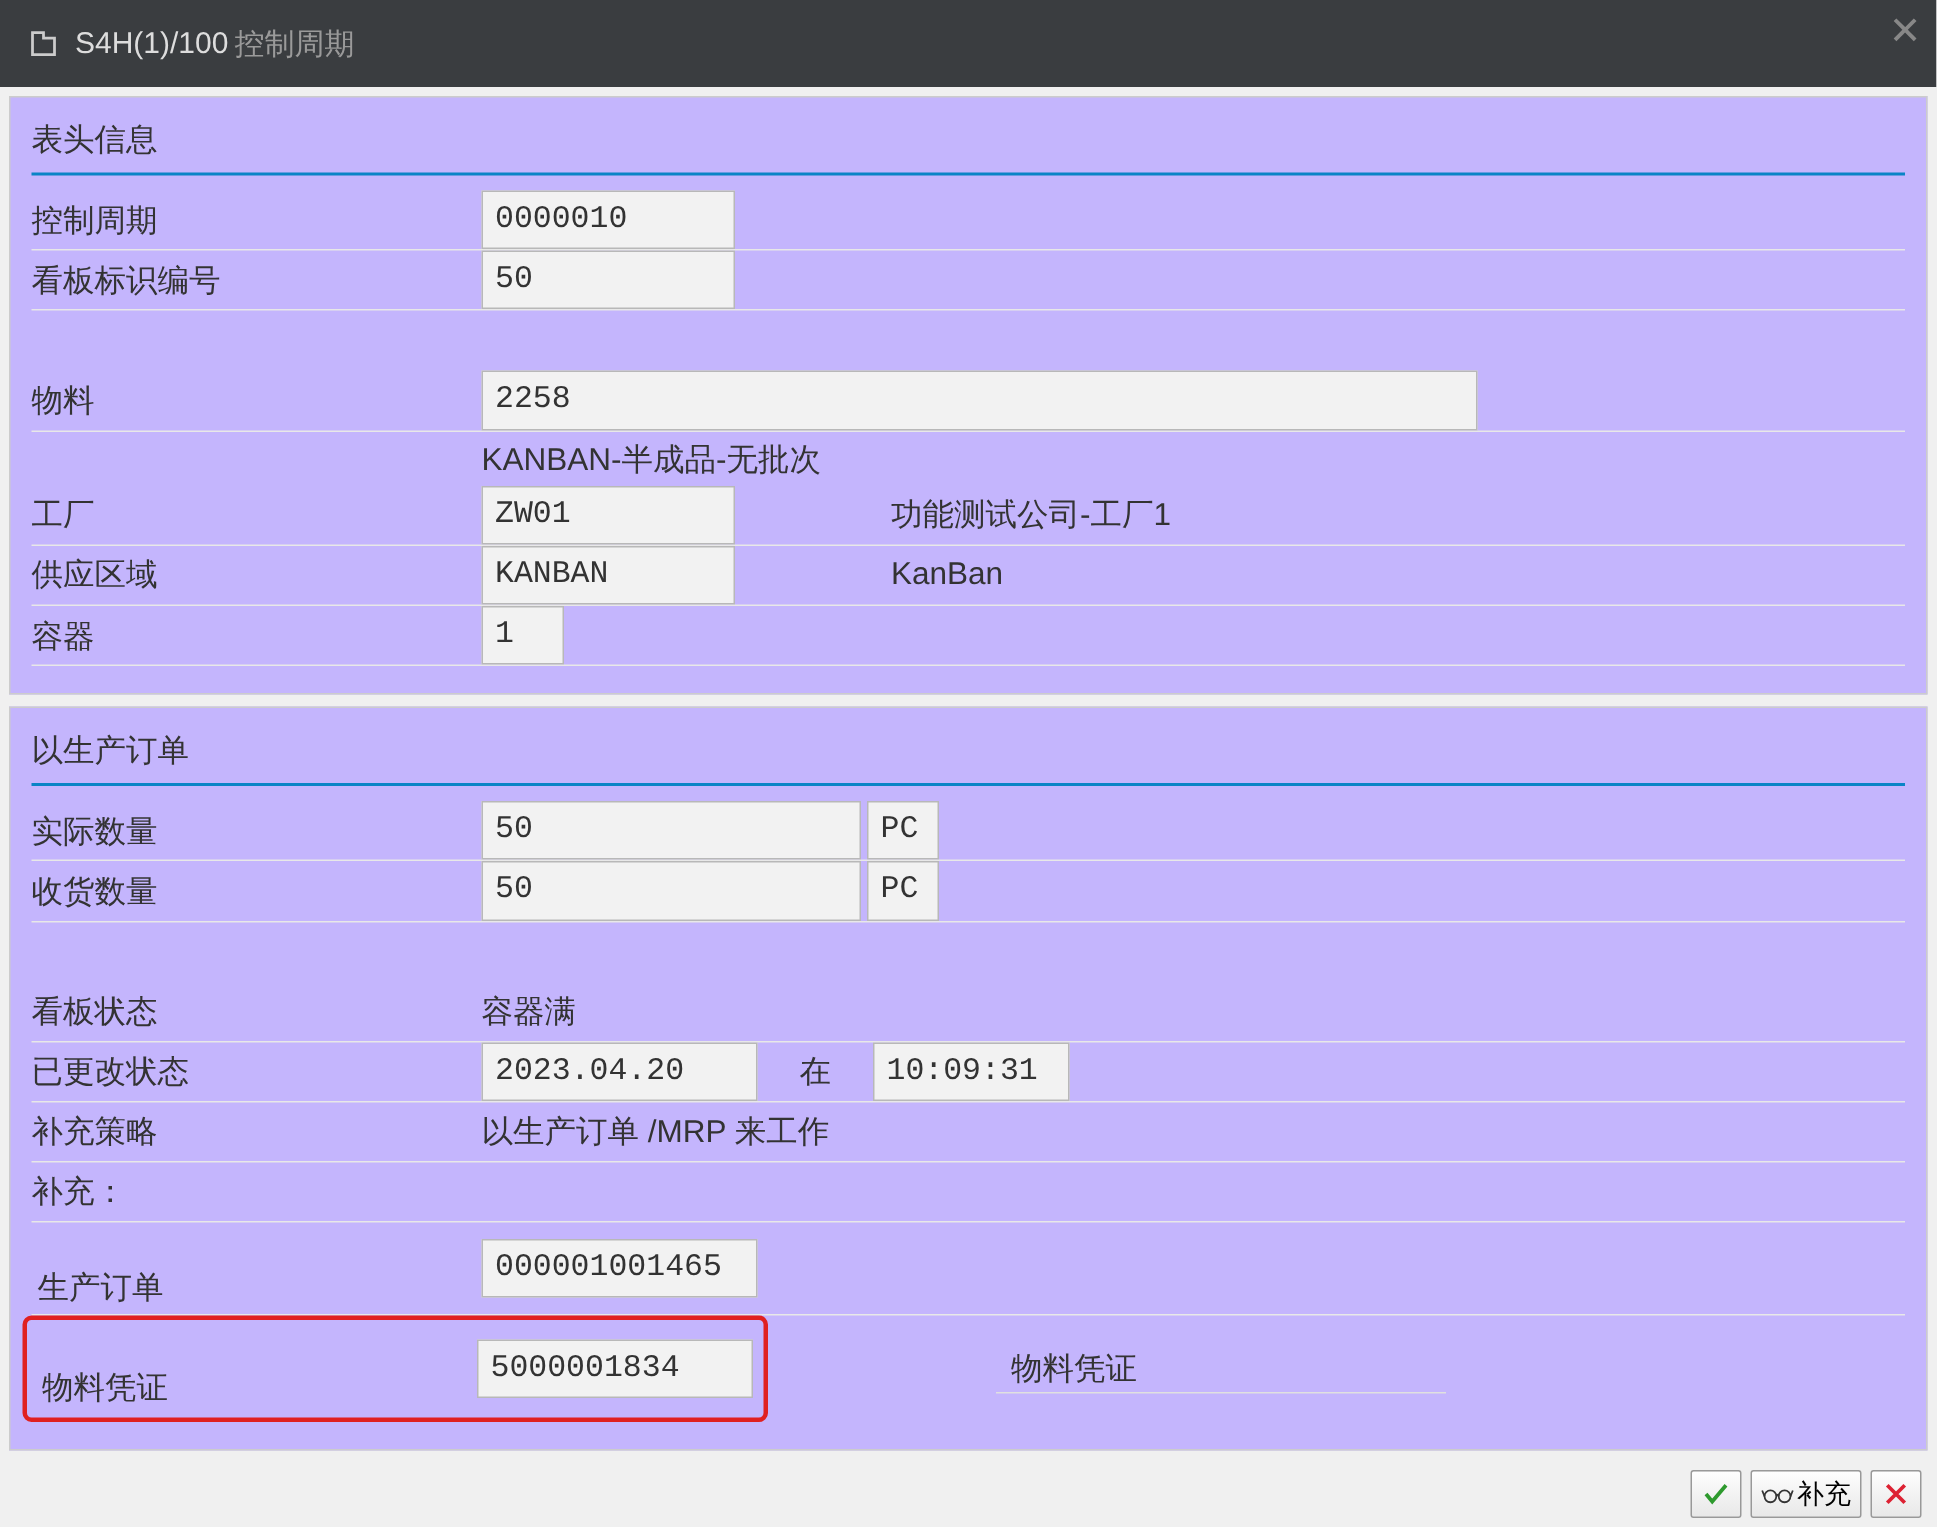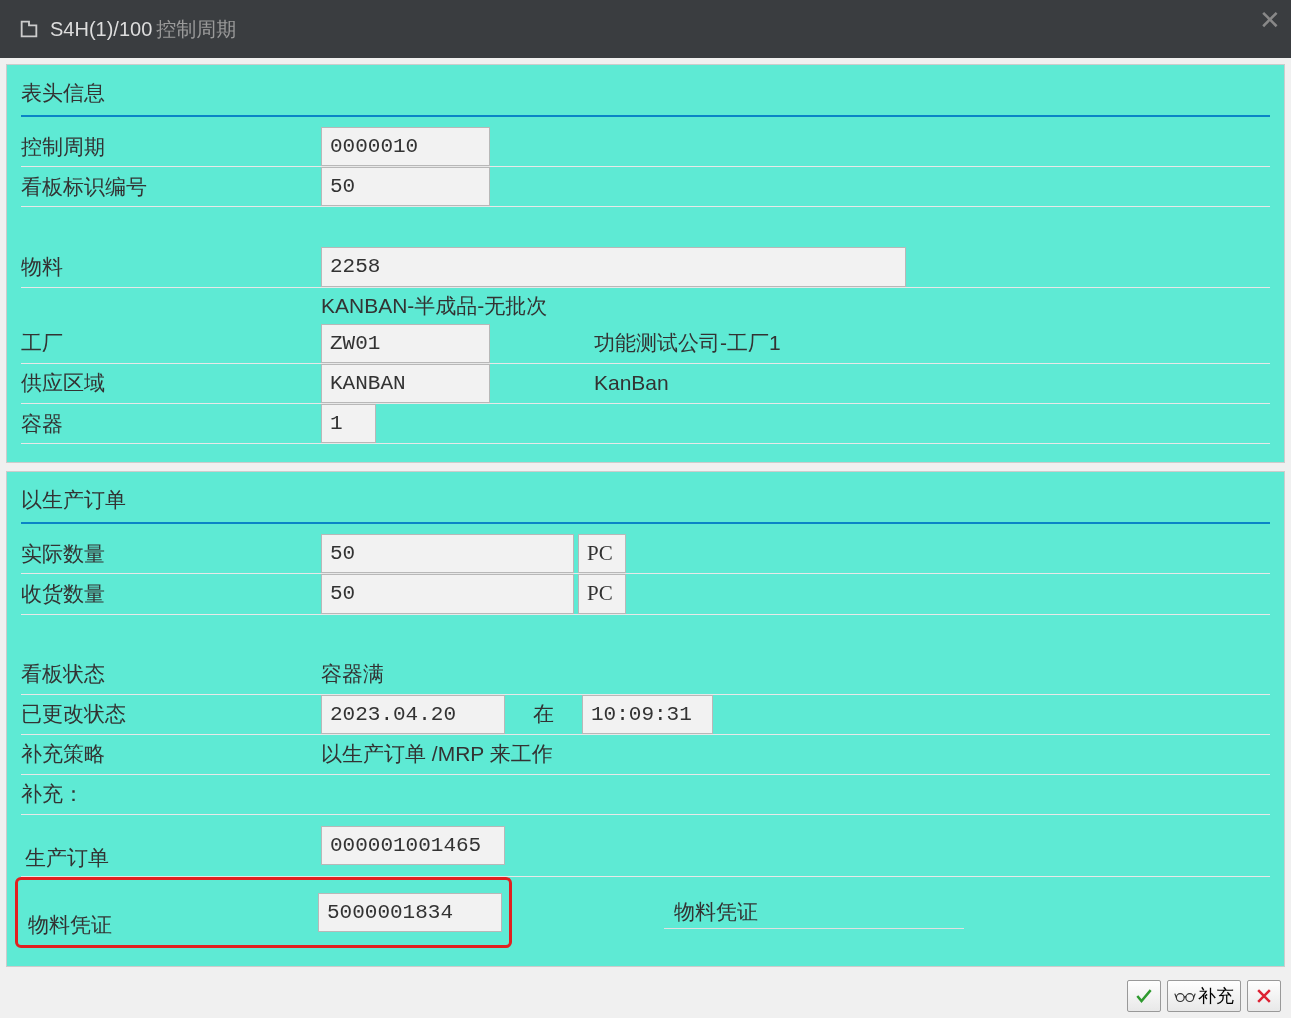--- a/index.html
+++ b/index.html
@@ -45,21 +45,21 @@
       cursor: pointer;
       color: #888;
       font-size: 26px;
       line-height: 20px;
       text-align: center;
     }
     .content {
       padding: 6px;
     }
     .panel {
-      background: #5eead4;
+      background: #c4b5fd;
       border: 1px solid #ccc;
       padding: 8px 14px 18px 14px;
       margin-bottom: 8px;
     }
     .panel-title {
       font-size: 21px;
       color: #333;
       border-bottom: 2px solid #0a84c6;
       padding: 6px 0 8px 0;
       margin-bottom: 10px;
@@ -86,23 +86,23 @@
       background: #f2f2f2;
       font-size: 21px;
       font-family: "Courier New", monospace;
       padding: 6px 8px;
       color: #333;
       min-height: 36px;
       line-height: 1.2;
     }
     .field.w150 { width: 169px; }
     .field.w55 { width: 55px; }
-    .field.w585 { width: 585px; }
+    .field.w585 { width: 664px; }
     .field.w253 { width: 253px; }
-    .field.w48 { width: 48px; font-family: Liberation Serif, serif; }
+    .field.w48 { width: 48px; }
     .field.w184 { width: 184px; }
     .field.w131 { width: 131px; }
     .descr {
       font-size: 21px;
       color: #333;
       padding-left: 0;
     }
     .sep-text {
       font-size: 21px;
       color: #333;

